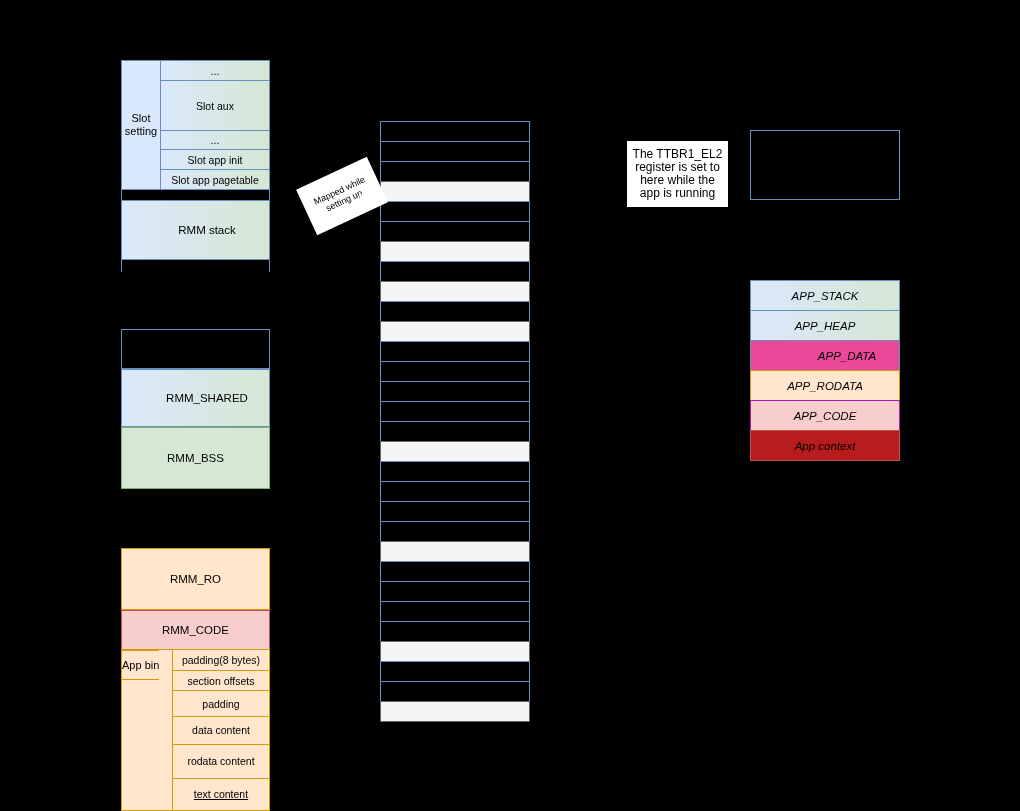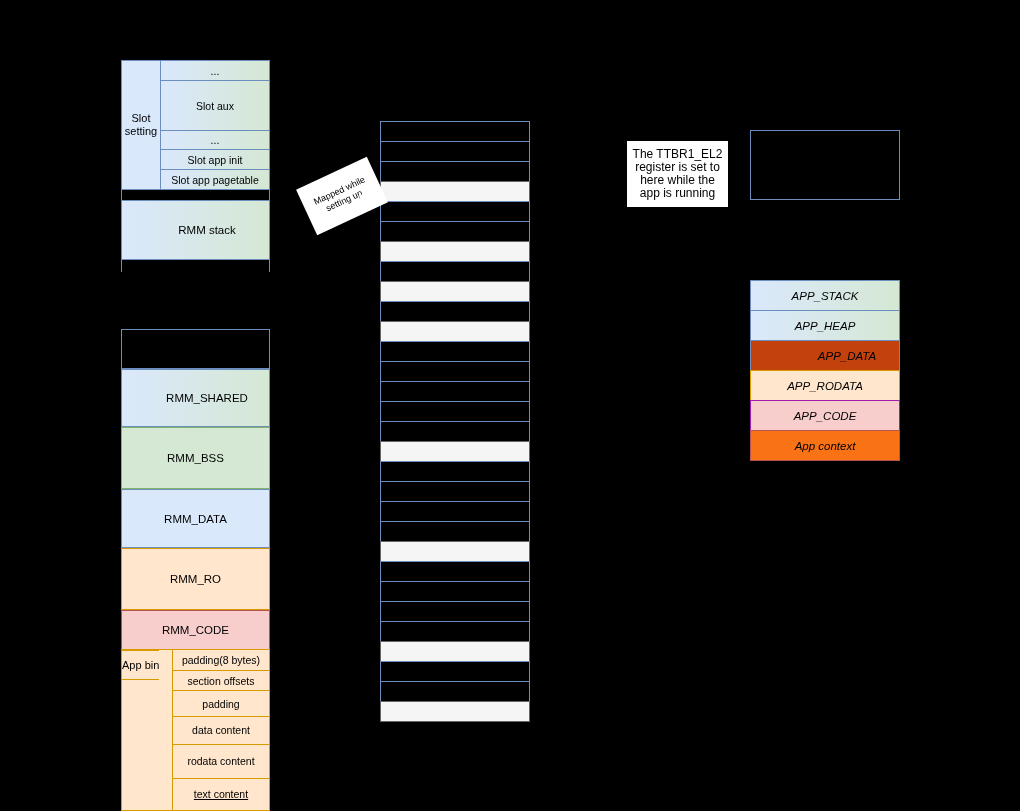--- a/index.html
+++ b/index.html
@@ -84,24 +84,24 @@
   }
   #reg-box{position:absolute;left:750px;top:130px;width:150px;height:70px;background:#000;border:1px solid #6c8ebf;box-sizing:border-box;}
   
   #app-stack{position:absolute;left:750px;top:280px;width:150px;}
   .app-row{
     height:31px;margin-top:-1px;box-sizing:border-box;
     display:flex;align-items:center;justify-content:center;font-size:11.5px;font-style:italic;
   }
   .app-row:first-child{margin-top:0;}
   .style-gradient{background:linear-gradient(90deg,#dae8fc 0%,#d5e8d4 100%);border:1px solid #6c8ebf;}
-  .style-blue{background:#c2410c;border:1px solid #6c8ebf;padding-left:44px;}
+  .style-blue{background:#ec4899;border:1px solid #6c8ebf;padding-left:44px;}
   .style-peach{background:#ffe6cc;border:1px solid #d79b00;}
   .style-pink{background:#f8cecc;border:1px solid #a21caf;}
-  .style-red{background:#f97316;border:1px solid #b85450;}
+  .style-red{background:#b91c1c;border:1px solid #b85450;}
 </style>
 </head>
 <body>
 
 <div class="canvas">
 
   <div class="lsec" id="slot-section">
     <div class="side-label">Slot setting</div>
     <div class="cells-col" id="slot-cells">
         <div class="slot-cell">...</div>
@@ -118,21 +118,20 @@
 
   <div class="lsec gap" id="gap-b"></div>
 
 
   <div class="lsec" id="black-cell"></div>
 
   <div class="lsec grad" id="rmm-shared">RMM_SHARED</div>
 
   <div class="lsec" id="rmm-bss">RMM_BSS</div>
 
-  <div class="lsec" id="rmm-data">RMM_DATA</div>
 
   <div class="lsec" id="rmm-ro">RMM_RO</div>
 
   <div class="lsec" id="rmm-code">RMM_CODE</div>
 
   <div class="lsec" id="app-bin">
     <div class="appbin-side">
       <div class="appbin-side-top"></div>
       <div class="appbin-side-mid">App bin</div>
       <div class="appbin-side-bottom"></div>

